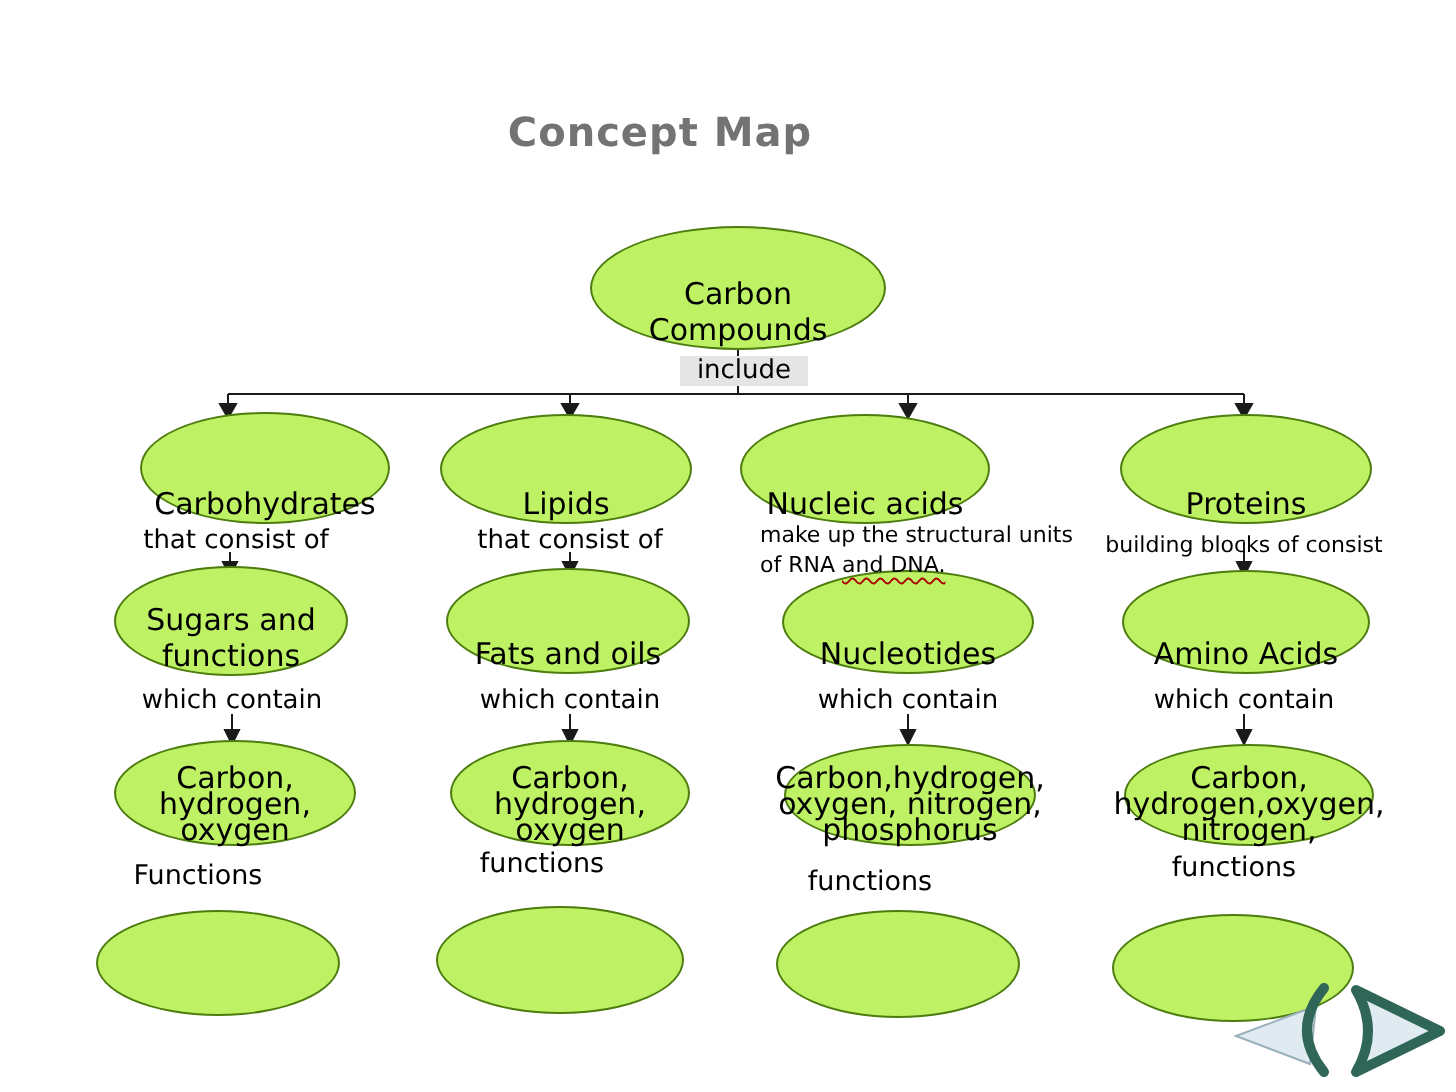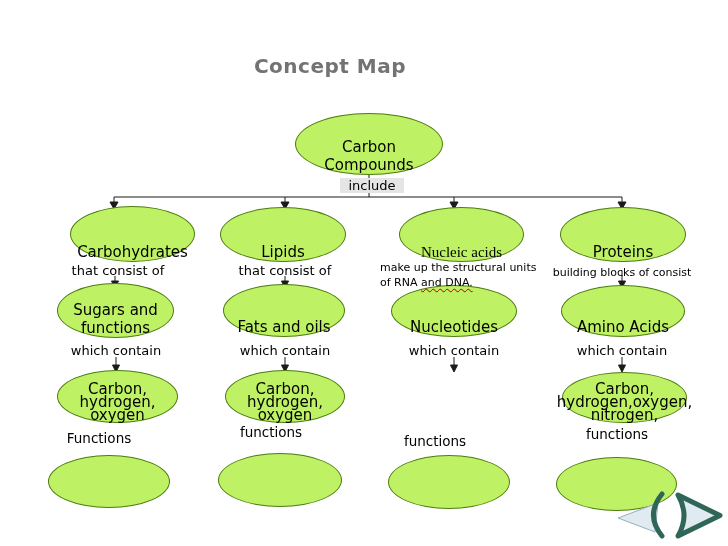--- a/index.html
+++ b/index.html
@@ -99,30 +99,33 @@
   <div class="ellipse node-lg" style="left:223px;top:284px;width:122px;height:53px;padding:0 6px;">
     <span>Fats and oils</span>
   </div>
   <div class="lbl" style="left:225px;top:343px;width:120px;">which contain</div>
   <div class="ellipse node-sm" style="left:225px;top:370px;width:120px;height:53px;padding:0 16px;">
     <span>Carbon, hydrogen, oxygen</span>
   </div>
   <div class="lbl" style="left:216px;top:425px;width:110px;font-size:13.5px;">functions</div>
   <div class="ellipse" style="left:218px;top:453px;width:124px;height:54px;"></div>
 
-  <div class="ellipse node-lg" style="left:399px;top:207px;width:125px;height:55px;padding:0 4px;font-family:Liberation Serif, serif;">
+  <div class="ellipse node-lg" style="left:370px;top:207px;width:125px;height:55px;padding:0 4px;">
     <span>Nucleic acids</span>
   </div>
   <div class="lbl lbl-sm left-align" style="left:380px;top:260px;width:170px;">
     <span class="line1">make up the structural units</span><span>of RNA </span><span class="red-underline">and DNA.</span>
   </div>
   <div class="ellipse node-lg" style="left:391px;top:285px;width:126px;height:52px;padding:0 6px;">
     <span>Nucleotides</span>
   </div>
   <div class="lbl" style="left:394px;top:343px;width:120px;">which contain</div>
+  <div class="ellipse node-sm" style="left:392px;top:372px;width:126px;height:51px;padding:0 10px;">
+    <span>Carbon,hydrogen, oxygen, nitrogen, phosphorus</span>
+  </div>
   <div class="lbl" style="left:380px;top:434px;width:110px;font-size:13.5px;">functions</div>
   <div class="ellipse" style="left:388px;top:455px;width:122px;height:54px;"></div>
 
   <div class="ellipse node-lg" style="left:560px;top:207px;width:126px;height:55px;padding:0 4px;">
     <span>Proteins</span>
   </div>
   <div class="lbl lbl-sm" style="left:547px;top:265px;width:150px;">building blocks of consist</div>
   <div class="ellipse node-lg" style="left:561px;top:285px;width:124px;height:52px;padding:0 6px;">
     <span>Amino Acids</span>
   </div>

